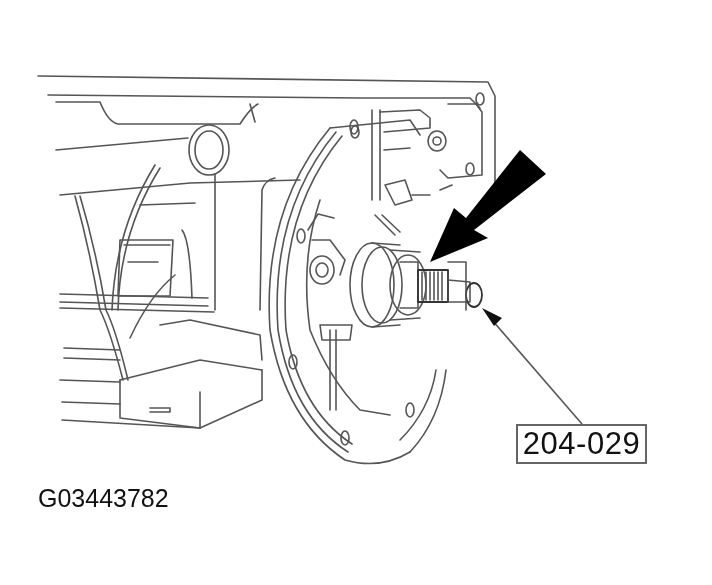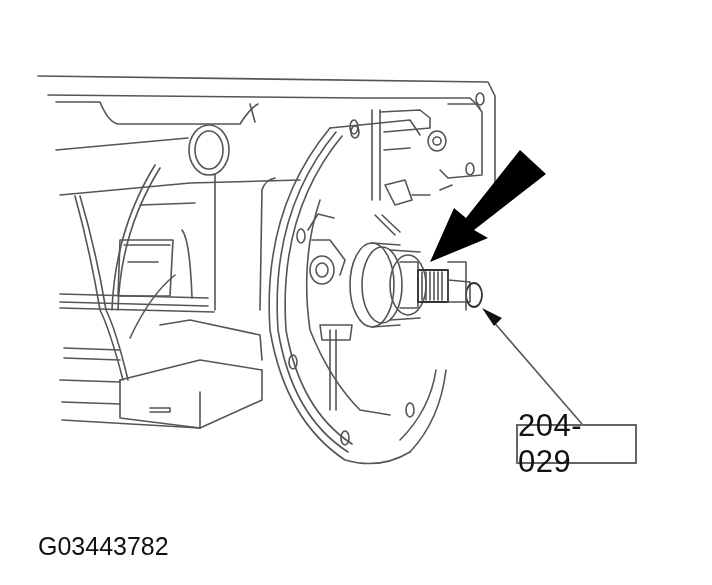--- a/index.html
+++ b/index.html
@@ -1,25 +1,25 @@
 <!DOCTYPE html>
 <html><head>
 <meta charset="utf-8">
 <style>
   html, body { margin:0; padding:0; background:#ffffff; }
   body { width:712px; height:585px; position:relative; overflow:hidden;
          font-family:"Liberation Sans", sans-serif; }
   #drawing { position:absolute; left:0; top:0; width:712px; height:585px; }
   .ln { fill:none; stroke:#555; stroke-width:1.6; stroke-linecap:round; stroke-linejoin:round; }
   .lnd { fill:none; stroke:#333; stroke-width:1.8; stroke-linecap:round; stroke-linejoin:round; }
-  .lbl-box { position:absolute; left:516px; top:424px; width:121px; height:40px;
+  .lbl-box { position:absolute; left:516px; top:424px; width:131px; height:40px;
              border:2px solid #666; box-sizing:border-box; background:#fff;
              display:flex; align-items:center; justify-content:center;
              font-size:31px; color:#111; letter-spacing:0.5px; }
-  .fig-id { position:absolute; left:38px; top:484px; font-size:25px; color:#111;margin-top:48px; }
+  .fig-id { position:absolute; left:38px; top:484px; font-size:25px; color:#111; }
 </style>
 </head>
 <body>
 
 <svg id="drawing" viewBox="0 0 712 585" xmlns="http://www.w3.org/2000/svg">
   <g>
 
     <path class="ln" d="M38 76 L488 82 L495 96 L495 205"></path>
     <path class="ln" d="M48 95 L360 98 L470 98 L480 108"></path>
     <path class="ln" d="M56 102 L100 102 Q108 122 118 124 L240 124 Q250 108 258 104"></path>

